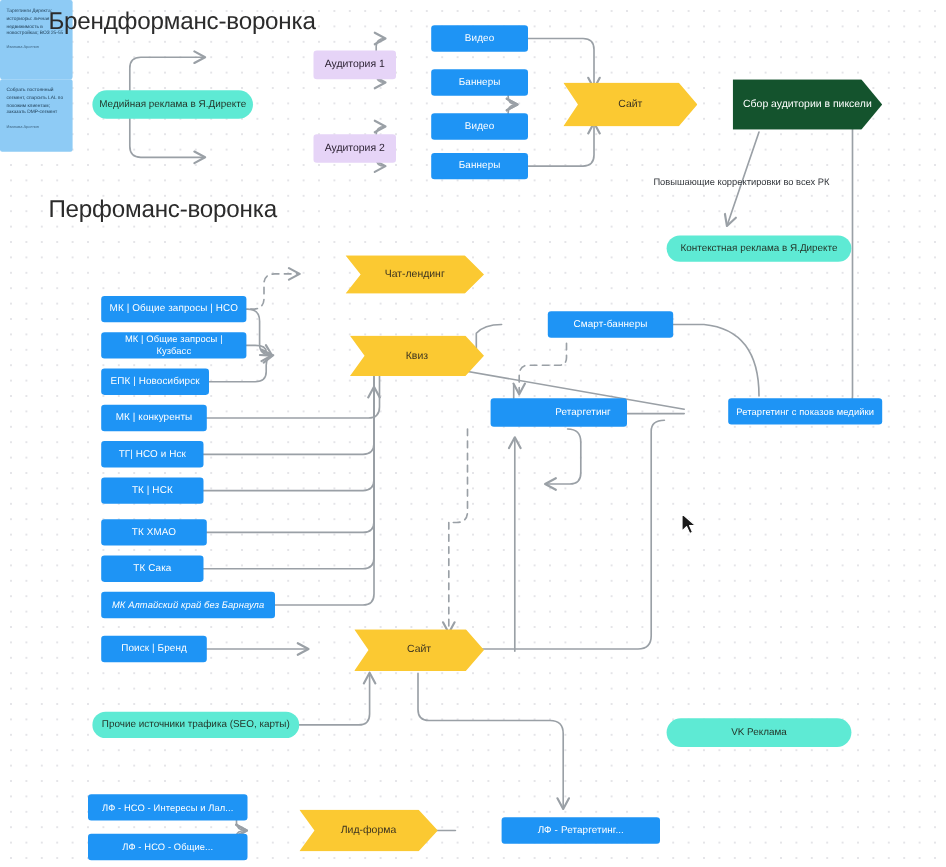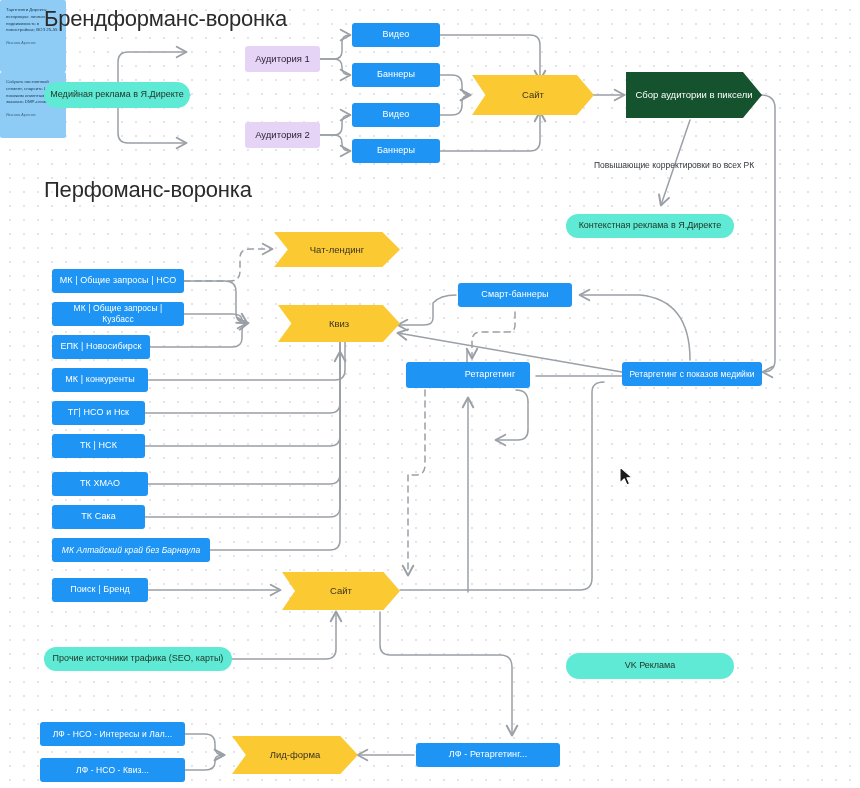--- a/index.html
+++ b/index.html
@@ -9,21 +9,21 @@
     background-color:#ffffff;
     background-image:radial-gradient(#e4e4e8 1.1px, transparent 1.2px);
     background-size:14px 14px;
     background-position:3px 3px;
     font-family:"Liberation Sans","DejaVu Sans",sans-serif;
     -webkit-font-smoothing:antialiased;
   }
   #board{position:absolute;inset:0;}
   svg.edges{position:absolute;left:0;top:0;width:860px;height:788px;overflow:visible;pointer-events:none;}
 
-  .node{position:absolute;box-sizing:border-box;display:flex;align-items:center;justify-content:center;text-align:center;}
+  .node{position:absolute;box-sizing:border-box;display:flex;align-items:center;justify-content:center;text-align:center;margin-left:40px;}
   .node span{display:block;width:100%;padding:0 6px;box-sizing:border-box;line-height:1.25;}
 
   
   .blue{background:#1e94f5;color:#ffffff;border-radius:3px;font-size:9px;letter-spacing:.1px;}
   .blue.sm{font-size:8.5px;}
 
   
   .greenpill{background:#5eead4;color:#23362a;border-radius:16px;font-size:9px;align-items:center;}
 
   
@@ -244,21 +244,21 @@
   </div>
 
   <div class="node greenpill" style="left:566px;top:653px;width:168px;height:26px;">
     <span>VK Реклама</span>
   </div>
 
   <div class="node blue sm" style="left:40px;top:722px;width:145px;height:24px;">
     <span>ЛФ - НСО - Интересы и Лал...</span>
   </div>
   <div class="node blue sm" style="left:40px;top:758px;width:145px;height:24px;">
-    <span>ЛФ - НСО - Квиз...</span>
+    <span>ЛФ - НСО - Общие...</span>
   </div>
 
   <div class="node chev" style="left:232px;top:736px;width:126px;height:38px;">
     <span>Лид-форма</span>
   </div>
 
   <div class="node blue" style="left:416px;top:743px;width:144px;height:24px;">
     <span>ЛФ - Ретаргетинг...</span>
   </div>
 

